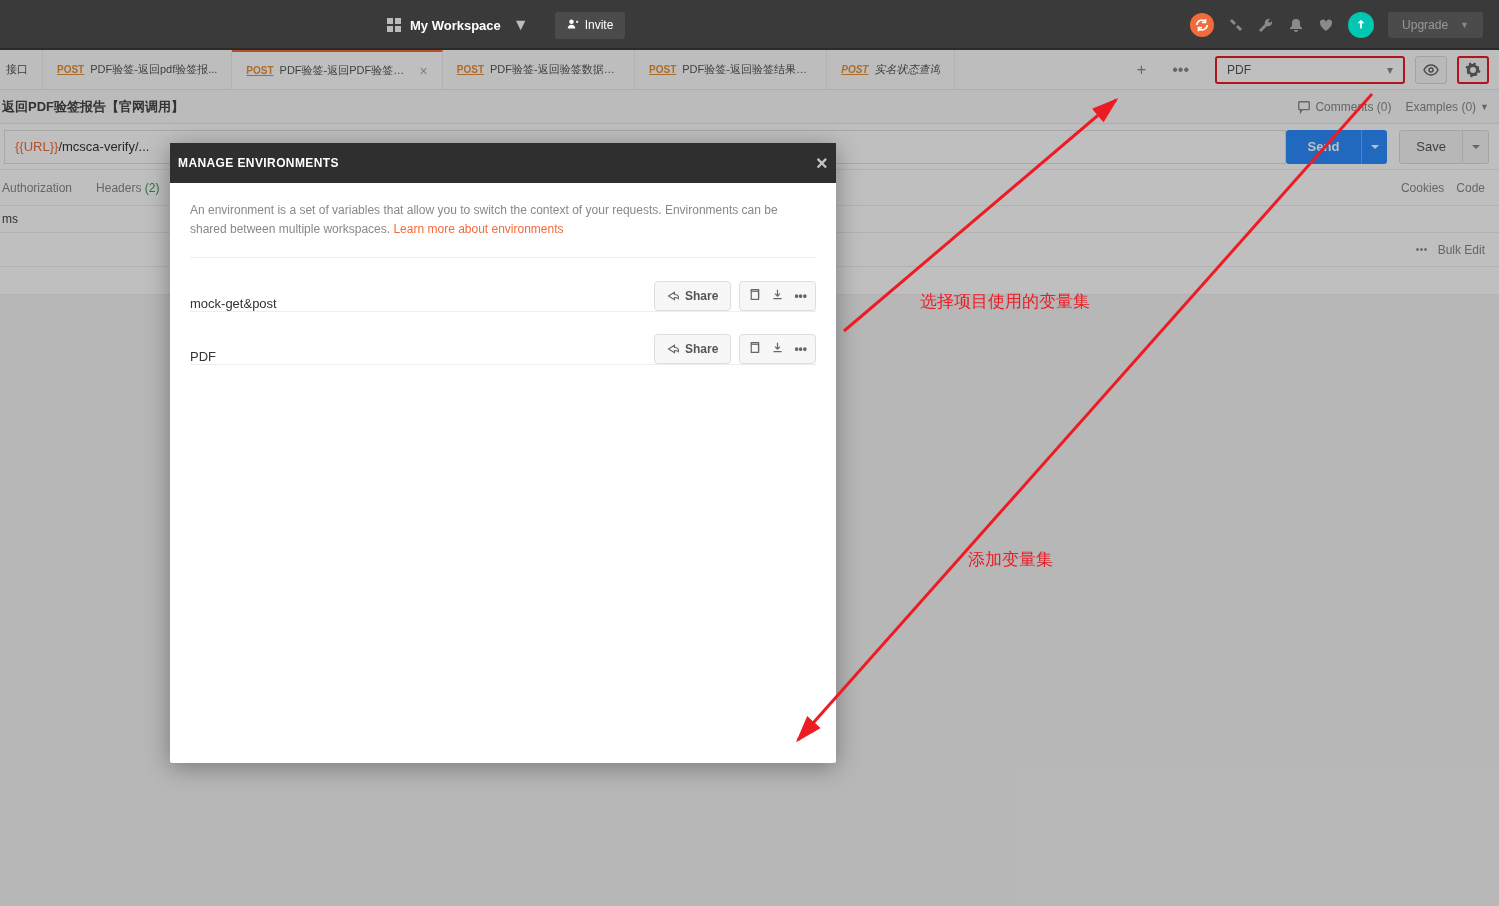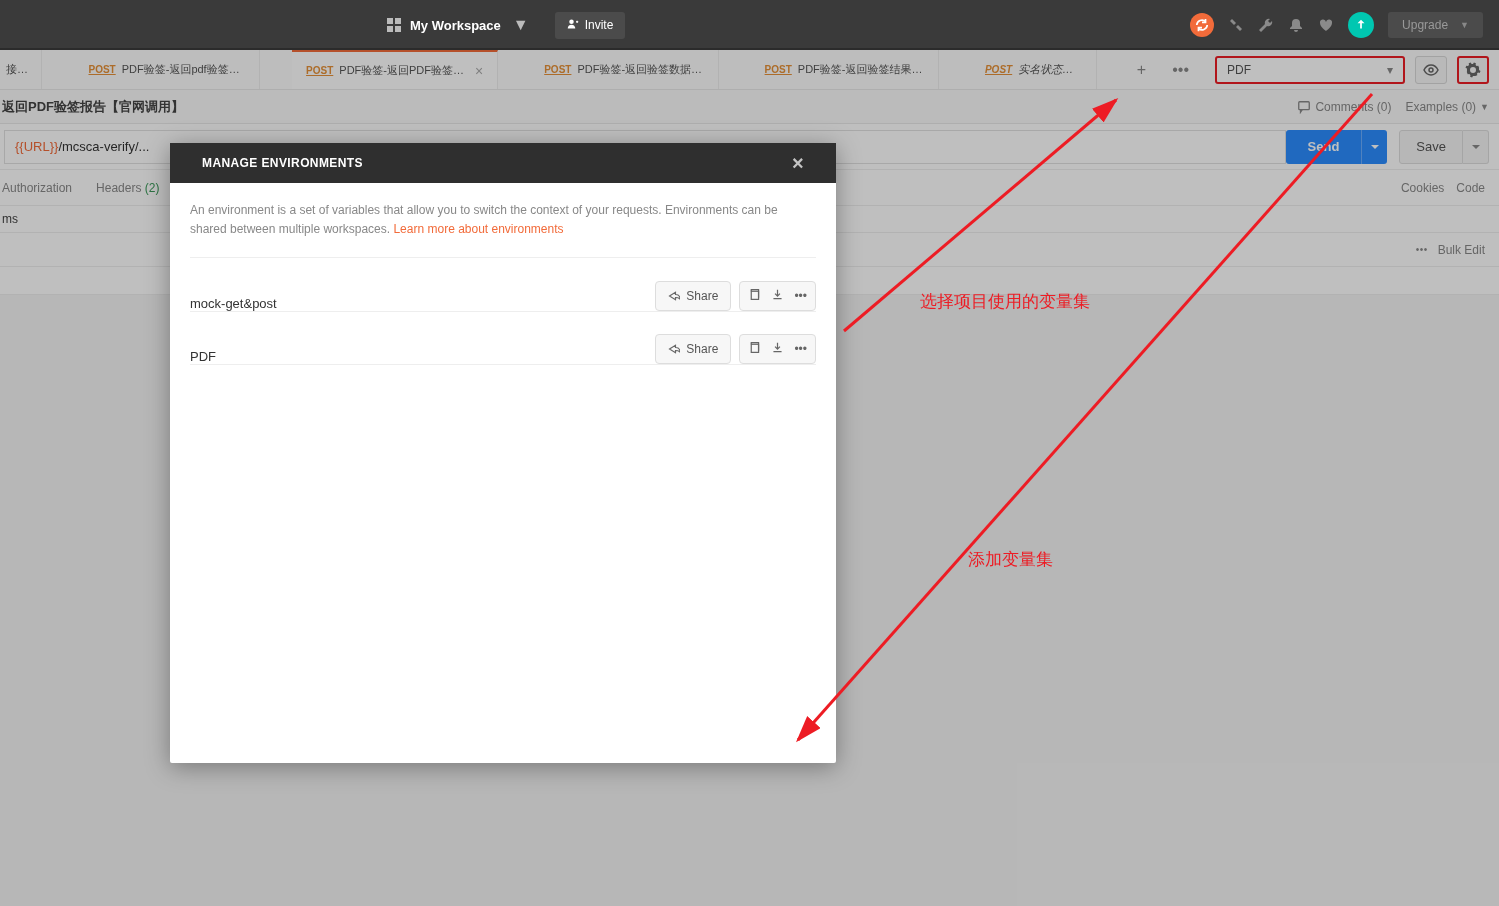--- a/index.html
+++ b/index.html
@@ -10,21 +10,21 @@
 .ws-icon svg { width: 16px; height: 16px; }
 .ws-label { font-size: 13px; font-weight: 600; color: #fff; }
 .ws-caret { margin-left: 4px; color: #bbb; }
 .invite-btn { margin-left: 18px; background: #4b4b4b; border: none; color: #fff; padding: 6px 12px; font-size: 12px; border-radius: 3px; display: flex; align-items: center; gap: 6px; cursor: pointer; }
 .topbar-right { margin-left: auto; display: flex; align-items: center; gap: 14px; }
 .topicon { color: #8a8a8a; cursor: pointer; display: inline-flex; }
 .topicon.orange { background: #f26b3a; width: 24px; height: 24px; border-radius: 50%; display: inline-flex; align-items: center; justify-content: center; }
 .avatar { width: 26px; height: 26px; border-radius: 50%; background: #00c7b1; display: inline-flex; align-items: center; justify-content: center; }
 .upgrade { color: #999; font-size: 12px; padding: 6px 14px; background: #4b4b4b; border-radius: 3px; cursor: pointer; display: flex; align-items: center; gap: 12px; }
 
-.tabbar { height: 40px; background: #fdfdfd; display: flex; align-items: stretch; border-bottom: 1px solid #e8e8e8; gap: 32px; }
+.tabbar { height: 40px; background: #fdfdfd; display: flex; align-items: stretch; border-bottom: 1px solid #e8e8e8; }
 .tab { padding: 0 14px; display: flex; align-items: center; gap: 6px; font-size: 11px; color: #666; border-right: 1px solid #eee; cursor: pointer; min-width: 0; }
 .tab:first-child { border-left: none; padding-left: 6px; min-width: 0; }
 .tab.active { border-top: 2px solid #f26b3a; background: #fff; }
 .tab-method { color: #e69138; font-weight: 700; font-size: 10px; text-decoration: underline; }
 .tab-method.italic { font-style: italic; }
 .tab-name { color: #555; white-space: nowrap; max-width: 130px; overflow: hidden; text-overflow: ellipsis; }
 .tab-close { color: #aaa; font-size: 14px; margin-left: 4px; }
 .tabbar-right { margin-left: auto; display: flex; align-items: center; padding-right: 10px; gap: 10px; }
 .tabbar-icon { color: #888; font-size: 16px; cursor: pointer; padding: 4px 8px; }
 .env-select { width: 190px; height: 28px; border: 2px solid #ed1c24; border-radius: 3px; display: flex; align-items: center; padding: 0 10px; font-size: 12px; color: #555; background: #fff; margin-left: 8px; cursor: pointer; position: relative; }
@@ -55,30 +55,30 @@
 
 .grid { background: #fff; }
 .grid-head { display: flex; height: 34px; align-items: center; border-bottom: 1px solid #eee; font-size: 10px; letter-spacing: 0.5px; color: #888; text-transform: uppercase; }
 .col-desc { flex: 1; padding-left: 6px; }
 .grid-head-right { margin-left: auto; display: flex; align-items: center; gap: 10px; padding-right: 14px; }
 .bulk { font-size: 12px; color: #888; cursor: pointer; text-transform: none; letter-spacing: 0; }
 
 .dim-overlay { position: absolute; top: 48px; left: 0; right: 0; bottom: 0; background: rgba(0,0,0,0.25); pointer-events: none; }
 
 .modal { position: absolute; top: 143px; left: 170px; width: 666px; background: #fff; box-shadow: 0 4px 24px rgba(0,0,0,0.35); border-radius: 2px; z-index: 20; }
-.modal-head { background: #2f2f2f; color: #fff; height: 40px; display: flex; align-items: center; padding: 0 32px; font-size: 12px; font-weight: 700; letter-spacing: 0.4px; }
+.modal-head { background: #2f2f2f; color: #fff; height: 40px; display: flex; align-items: center; padding: 0 8px; font-size: 12px; font-weight: 700; letter-spacing: 0.4px; }
 .modal-close { margin-left: auto; color: #c4c4c4; font-size: 20px; cursor: pointer; line-height: 1; }
 .modal-body { padding: 18px 20px 0 20px; min-height: 580px; }
 .modal-desc { font-size: 12px; color: #888; line-height: 1.6; }
 .modal-desc a { color: #f26b3a; text-decoration: none; }
 .env-list { margin-top: 18px; }
 .env-row { height: 54px; border-top: 1px solid #eee; display: flex; align-items: flex-end; font-size: 13px; color: #333; }
 .env-row:last-child { border-bottom: 1px solid #eee; }
 .env-actions { margin-left: auto; display: flex; gap: 8px; }
-.pill-btn { height: 30px; border: 1px solid #ddd; background: #f7f7f7; border-radius: 4px; color: #555; font-size: 12px; display: inline-flex; align-items: center; cursor: pointer; }
+.pill-btn { height: 30px; border: 1px solid #ddd; background: #f7f7f7; border-radius: 4px; color: #555; font-size: 12px; display: inline-flex; align-items: center; cursor: pointer; font-weight: bold; }
 .pill-share { padding: 0 12px; gap: 6px; }
 .pill-icons { padding: 0 8px; gap: 10px; }
 .pill-icons i { color: #666; }
 .modal-footer { height: 75px; border-top: 1px solid #eee; display: flex; align-items: center; justify-content: flex-end; padding: 0 16px; gap: 10px; }
 .btn-sec { height: 36px; background: #f5f5f5; border: 1px solid #ddd; color: #555; font-size: 13px; padding: 0 22px; border-radius: 3px; cursor: pointer; }
 .btn-prim { height: 36px; background: #f26b3a; color: #fff; border: none; font-size: 13px; padding: 0 32px; border-radius: 3px; cursor: pointer; }
 
 .anno { position: absolute; z-index: 30; pointer-events: none; }
 .anno-text { color: #ed1c24; font-size: 17px; font-weight: 500; background: transparent; }
 svg.arrow { position: absolute; pointer-events: none; z-index: 25; }

